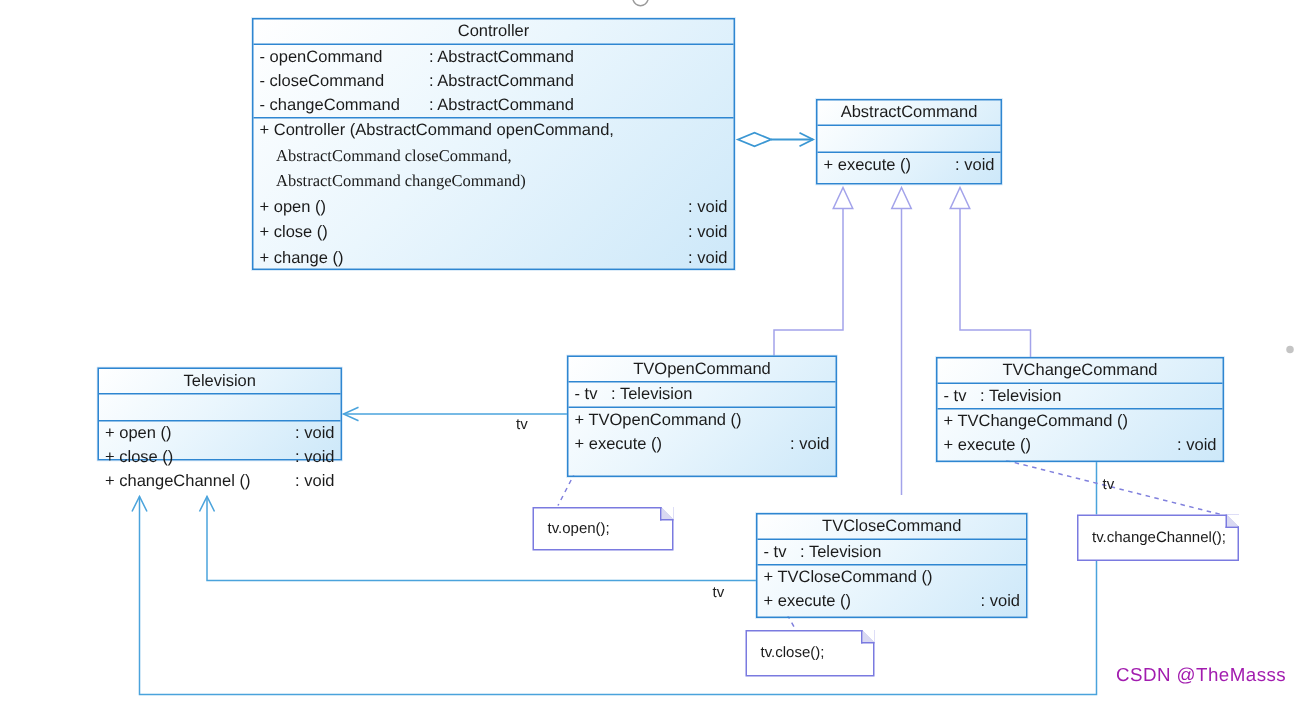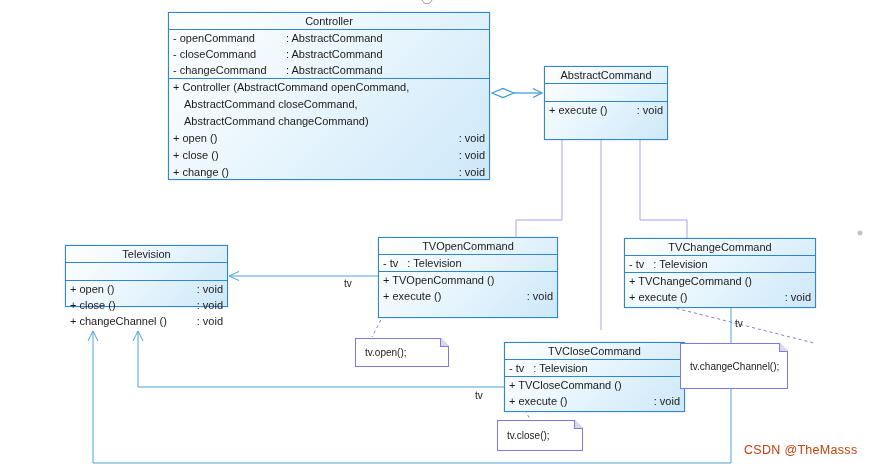--- a/index.html
+++ b/index.html
@@ -19,38 +19,38 @@
     box-shadow:0 0 0 0.5px rgba(120,180,230,.35);
   }
   .cls-title{
     text-align:center;line-height:16px;height:17px;box-sizing:border-box;
     border-bottom:1px solid #2e86d1;white-space:nowrap;overflow:hidden;
   }
   .compartment{box-sizing:border-box;border-bottom:1px solid #2e86d1;}
   .compartment:last-child{border-bottom:none;}
   .row{position:relative;padding:0 4px;line-height:16px;white-space:nowrap;}
   .row-17{line-height:17px;}
-  .indent{padding-left:15px;}
+  .indent{padding-left:15px;font-family:Liberation Serif, serif;}
   .rtype{position:absolute;right:4px;top:0;}
   .ctrl-attr-type{position:absolute;left:117px;top:0;}
   .inline-type{margin-left:6px;}
 
   .note{
     position:absolute;box-sizing:border-box;background:#ffffff;
     border:1px solid #7a7ae0;font-size:10px;color:#1b1b1b;
     display:flex;align-items:center;padding-left:9px;white-space:nowrap;
   }
   .note-fold{
     position:absolute;top:-1px;right:-1px;width:8px;height:8px;
     background:linear-gradient(to bottom left,#ffffff 49%,#d9d9f2 50%);
     border-bottom:1px solid #7a7ae0;border-left:1px solid #7a7ae0;
   }
 
   .edge-label{position:absolute;font-size:10px;color:#222;line-height:11px;}
-  .watermark{position:absolute;left:744px;top:443px;font-size:12.5px;color:#c2410c;letter-spacing:.3px;}
+  .watermark{position:absolute;left:744px;top:443px;font-size:12.5px;color:#a21caf;letter-spacing:.3px;}
 </style>
 </head>
 <body>
 
 <div class="canvas">
 
   <svg class="edges" width="872" height="467" viewBox="0 0 872 467">
 
     <g stroke="#3b97d3" fill="none" stroke-width="1.2">
       <polygon points="492,93 503,88.5 514,93 503,97.5" fill="#ffffff"></polygon>
@@ -114,21 +114,21 @@
         <span>+ close ()</span>
         <span class="rtype">: void</span>
       </div>
       <div class="row row-17">
         <span>+ change ()</span>
         <span class="rtype">: void</span>
       </div>
     </div>
   </div>
 
-  <div class="uml-class" style="left:544px;top:66px;width:124px;height:74px">
+  <div class="uml-class" style="left:544px;top:66px;width:124px;height:57px">
     <div class="cls-title">AbstractCommand</div>
     <div class="compartment" style="height:18px"></div>
     <div class="compartment">
       <div class="row row-17">
         <span>+ execute ()</span>
         <span class="rtype">: void</span>
       </div>
     </div>
   </div>
 
@@ -203,21 +203,21 @@
   </div>
 
   <div class="note" style="left:355px;top:338px;width:94px;height:29px">
     <span class="note-fold"></span>
     <span>tv.open();</span>
   </div>
   <div class="note" style="left:497px;top:420px;width:86px;height:31px">
     <span class="note-fold"></span>
     <span>tv.close();</span>
   </div>
-  <div class="note" style="left:680px;top:343px;width:108px;height:46px">
+  <div class="note" style="left:718px;top:343px;width:108px;height:31px">
     <span class="note-fold"></span>
     <span>tv.changeChannel();</span>
   </div>
 
   <div class="edge-label" style="left:344px;top:278px">tv</div>
   <div class="edge-label" style="left:475px;top:390px">tv</div>
   <div class="edge-label" style="left:735px;top:318px">tv</div>
 
   <div class="watermark">CSDN @TheMasss</div>
 

